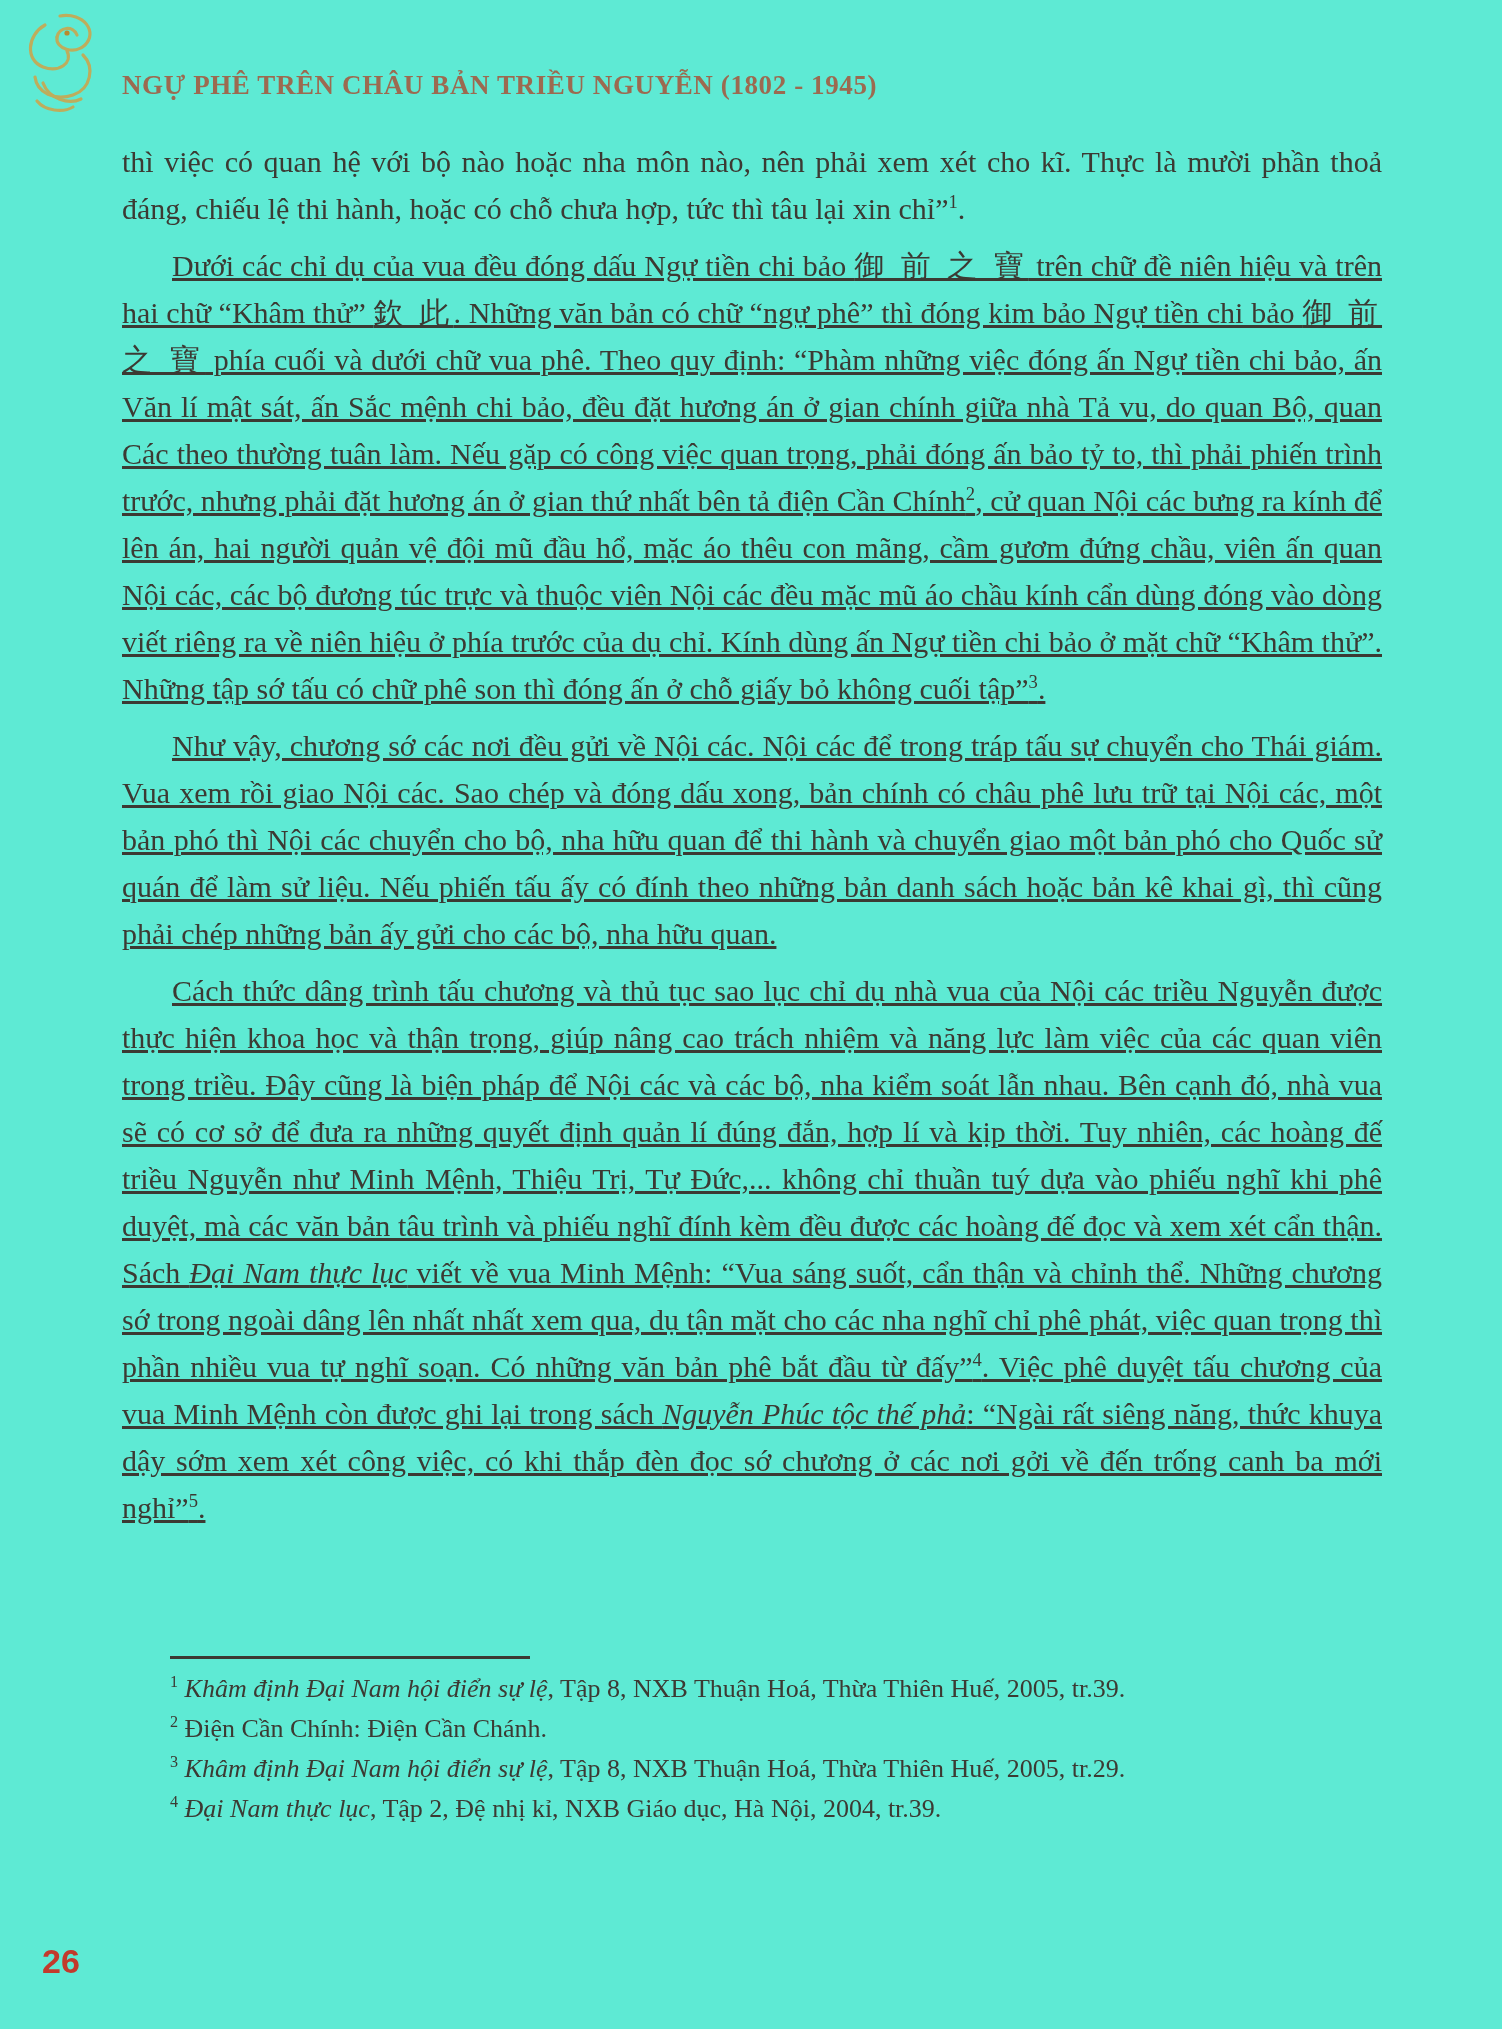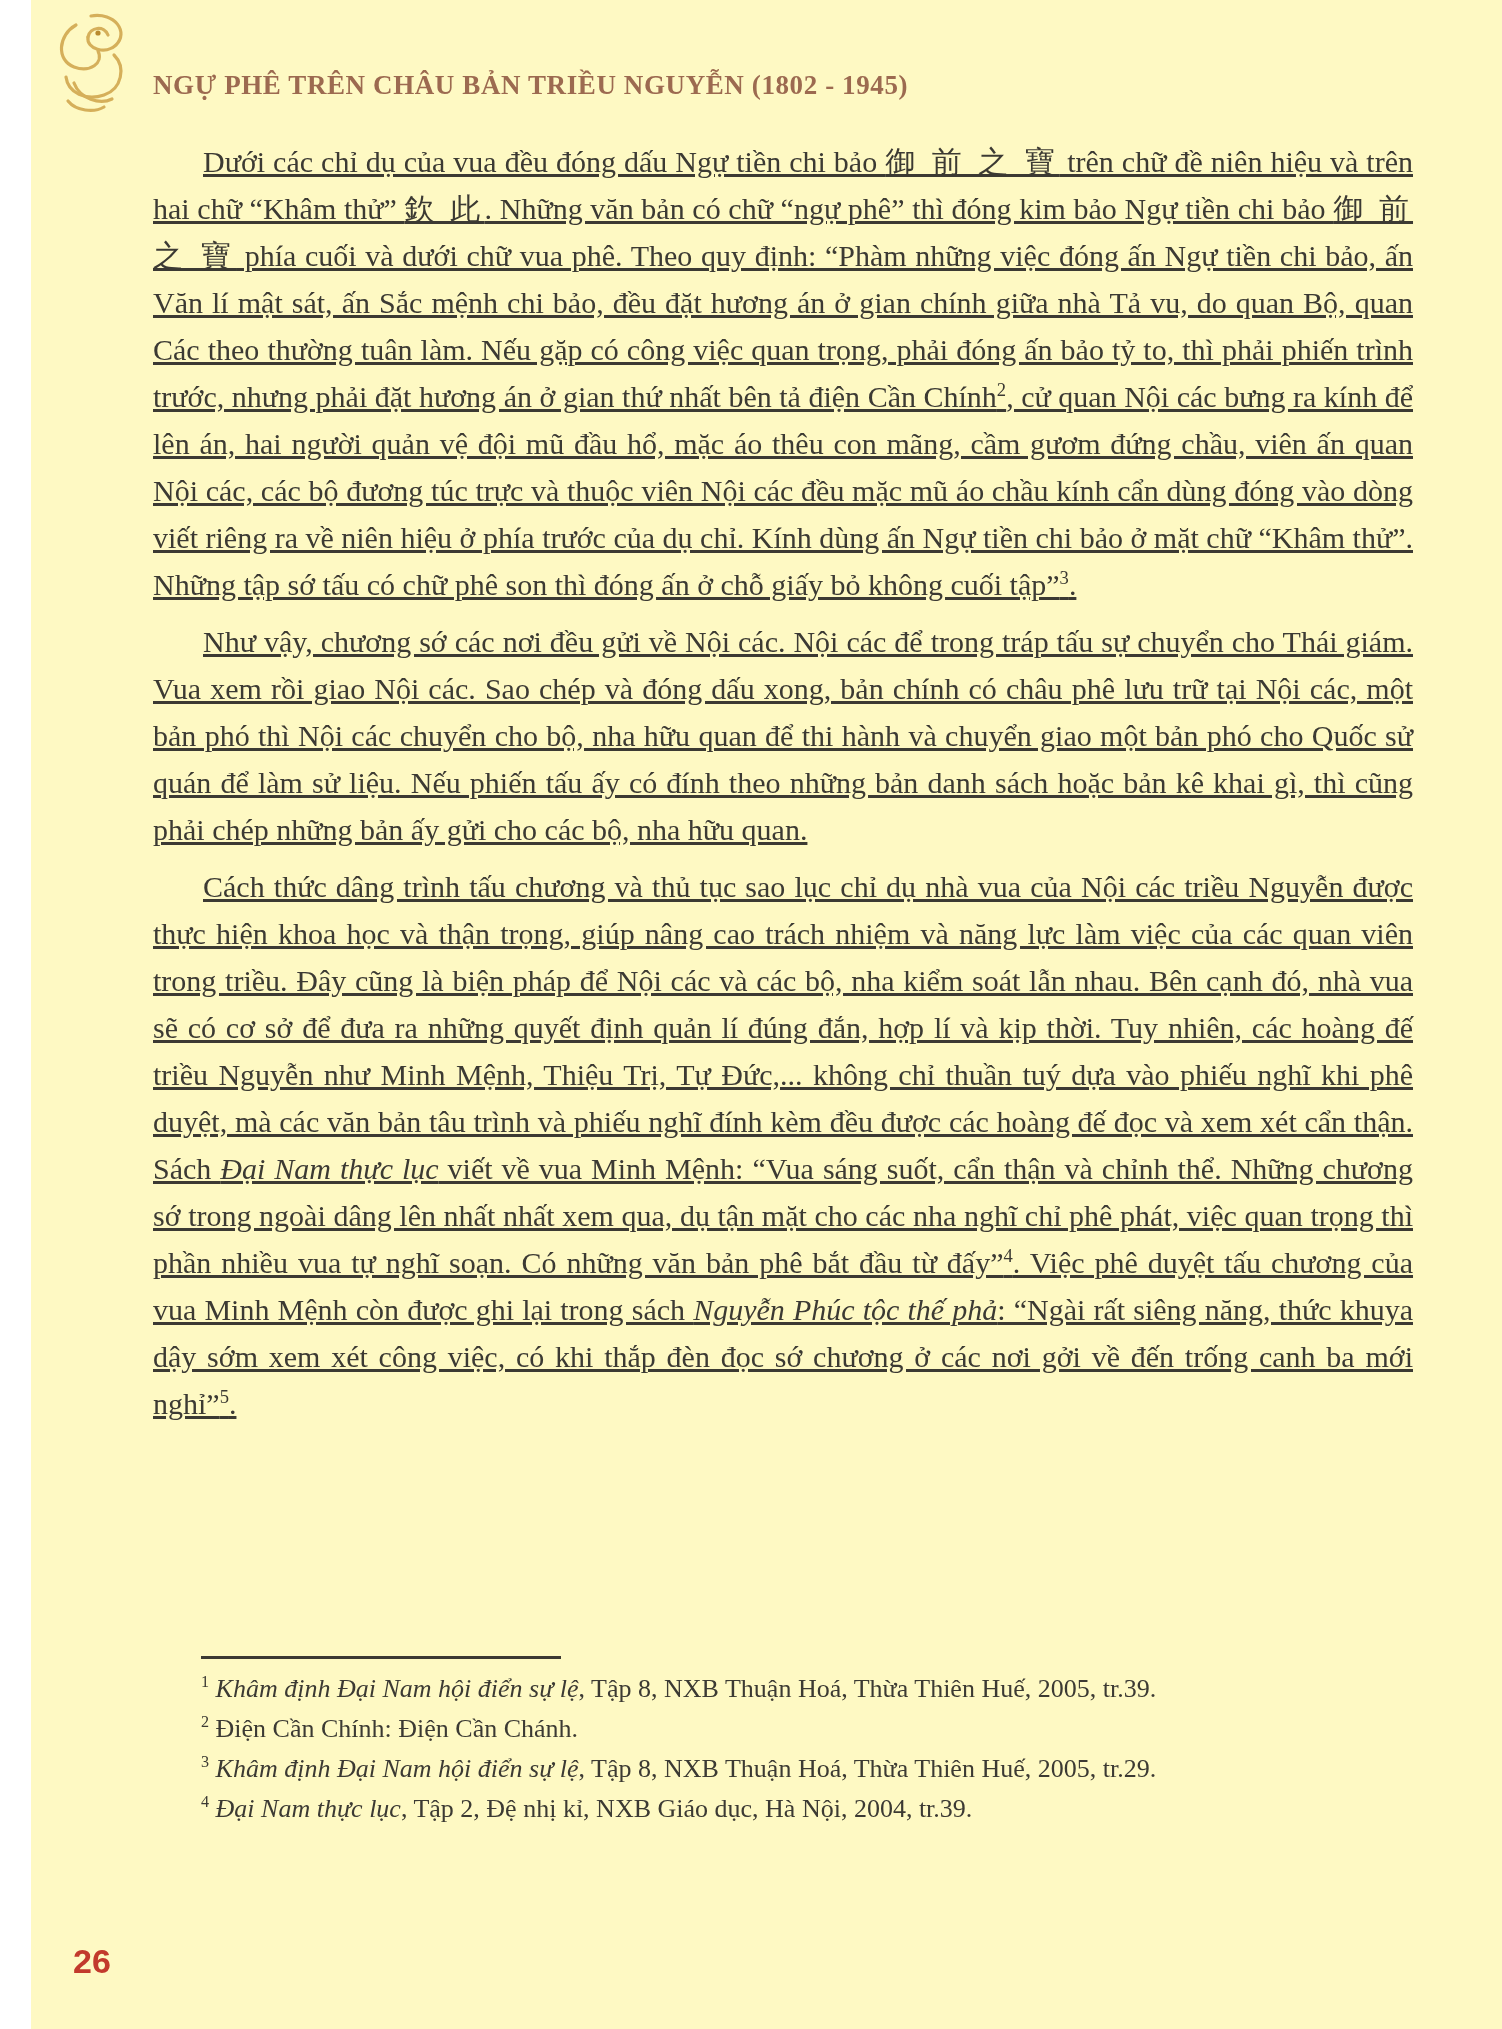--- a/index.html
+++ b/index.html
@@ -15,22 +15,21 @@
     width: 1502px;
     height: 2029px;
     background: #ffffff;
     font-family: "Liberation Serif", serif;
     position: relative;
     overflow: hidden;
   }
   .page {
     position: absolute;
     inset: 0;
-    background: #fef9c3;
-    margin-left: 31px;
+    background: #5eead4;
   }
   .ornament {
     position: absolute;
     left: 14px;
     top: 4px;
     width: 92px;
     height: 112px;
   }
   .header-title {
     position: absolute;
@@ -110,20 +109,21 @@
         <path d="M29 79 C 35 95, 55 101, 67 95"></path>
         <path d="M23 97 C 31 107, 49 109, 59 103"></path>
       </g>
       <circle cx="53" cy="29" r="2.6" fill="#b98a2e"></circle>
     </svg>
   </div>
 
   <div class="header-title">NGỰ PHÊ TRÊN CHÂU BẢN TRIỀU NGUYỄN (1802 - 1945)</div>
 
   <div class="body-text" id="body-paragraphs">
+      <p class=""><span>thì việc có quan hệ với bộ nào hoặc nha môn nào, nên phải xem xét cho kĩ. Thực là mười phần thoả đáng, chiếu lệ thi hành, hoặc có chỗ chưa hợp, tức thì tâu lại xin chỉ”</span><sup>1</sup><span>.</span></p>
       <p class="indent"><span>Dưới các chỉ dụ của vua đều đóng dấu Ngự tiền chi bảo </span><span class="cjk">御 前 之 寶</span><span> trên chữ đề niên hiệu và trên hai chữ “Khâm thử” </span><span class="cjk">欽 此</span><span>. Những văn bản có chữ “ngự phê” thì đóng kim bảo Ngự tiền chi bảo </span><span class="cjk">御 前 之 寶</span><span> phía cuối và dưới chữ vua phê. Theo quy định: “Phàm những việc đóng ấn Ngự tiền chi bảo, ấn Văn lí mật sát, ấn Sắc mệnh chi bảo, đều đặt hương án ở gian chính giữa nhà Tả vu, do quan Bộ, quan Các theo thường tuân làm. Nếu gặp có công việc quan trọng, phải đóng ấn bảo tỷ to, thì phải phiến trình trước, nhưng phải đặt hương án ở gian thứ nhất bên tả điện Cần Chính</span><sup>2</sup><span>, cử quan Nội các bưng ra kính để lên án, hai người quản vệ đội mũ đầu hổ, mặc áo thêu con mãng, cầm gươm đứng chầu, viên ấn quan Nội các, các bộ đương túc trực và thuộc viên Nội các đều mặc mũ áo chầu kính cẩn dùng đóng vào dòng viết riêng ra về niên hiệu ở phía trước của dụ chỉ. Kính dùng ấn Ngự tiền chi bảo ở mặt chữ “Khâm thử”. Những tập sớ tấu có chữ phê son thì đóng ấn ở chỗ giấy bỏ không cuối tập”</span><sup>3</sup><span>.</span></p>
       <p class="indent"><span>Như vậy, chương sớ các nơi đều gửi về Nội các. Nội các để trong tráp tấu sự chuyển cho Thái giám. Vua xem rồi giao Nội các. Sao chép và đóng dấu xong, bản chính có châu phê lưu trữ tại Nội các, một bản phó thì Nội các chuyển cho bộ, nha hữu quan để thi hành và chuyển giao một bản phó cho Quốc sử quán để làm sử liệu. Nếu phiến tấu ấy có đính theo những bản danh sách hoặc bản kê khai gì, thì cũng phải chép những bản ấy gửi cho các bộ, nha hữu quan.</span></p>
       <p class="indent"><span>Cách thức dâng trình tấu chương và thủ tục sao lục chỉ dụ nhà vua của Nội các triều Nguyễn được thực hiện khoa học và thận trọng, giúp nâng cao trách nhiệm và năng lực làm việc của các quan viên trong triều. Đây cũng là biện pháp để Nội các và các bộ, nha kiểm soát lẫn nhau. Bên cạnh đó, nhà vua sẽ có cơ sở để đưa ra những quyết định quản lí đúng đắn, hợp lí và kịp thời. Tuy nhiên, các hoàng đế triều Nguyễn như Minh Mệnh, Thiệu Trị, Tự Đức,... không chỉ thuần tuý dựa vào phiếu nghĩ khi phê duyệt, mà các văn bản tâu trình và phiếu nghĩ đính kèm đều được các hoàng đế đọc và xem xét cẩn thận. Sách </span><span style="font-style: italic;">Đại Nam thực lục</span><span> viết về vua Minh Mệnh: “Vua sáng suốt, cẩn thận và chỉnh thể. Những chương sớ trong ngoài dâng lên nhất nhất xem qua, dụ tận mặt cho các nha nghĩ chỉ phê phát, việc quan trọng thì phần nhiều vua tự nghĩ soạn. Có những văn bản phê bắt đầu từ đấy”</span><sup>4</sup><span>. Việc phê duyệt tấu chương của vua Minh Mệnh còn được ghi lại trong sách </span><span style="font-style: italic;">Nguyễn Phúc tộc thế phả</span><span>: “Ngài rất siêng năng, thức khuya dậy sớm xem xét công việc, có khi thắp đèn đọc sớ chương ở các nơi gởi về đến trống canh ba mới nghỉ”</span><sup>5</sup><span>.</span></p>
     </div>
 
   <div class="footnotes">
     <hr class="footnote-rule">
     <div id="footnotes-list">
         <div class="footnote"><sup>1</sup> <span style="font-style: italic;">Khâm định Đại Nam hội điển sự lệ</span><span>, Tập 8, NXB Thuận Hoá, Thừa Thiên Huế, 2005, tr.39.</span></div>
         <div class="footnote"><sup>2</sup> <span>Điện Cần Chính: Điện Cần Chánh.</span></div>

